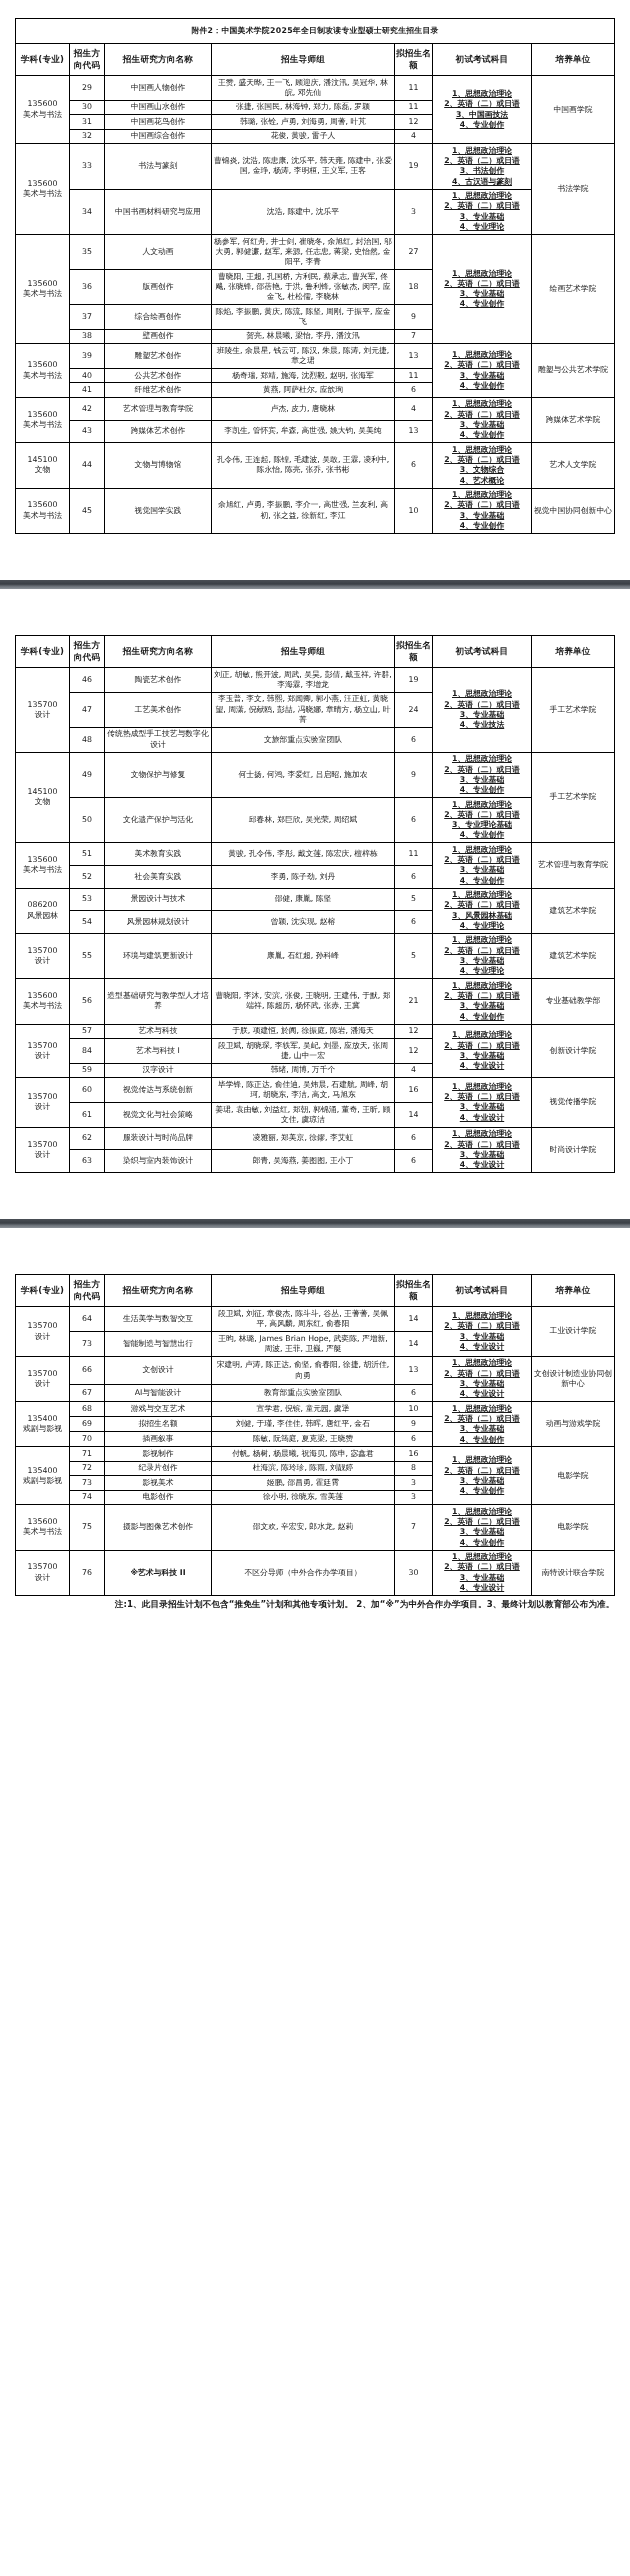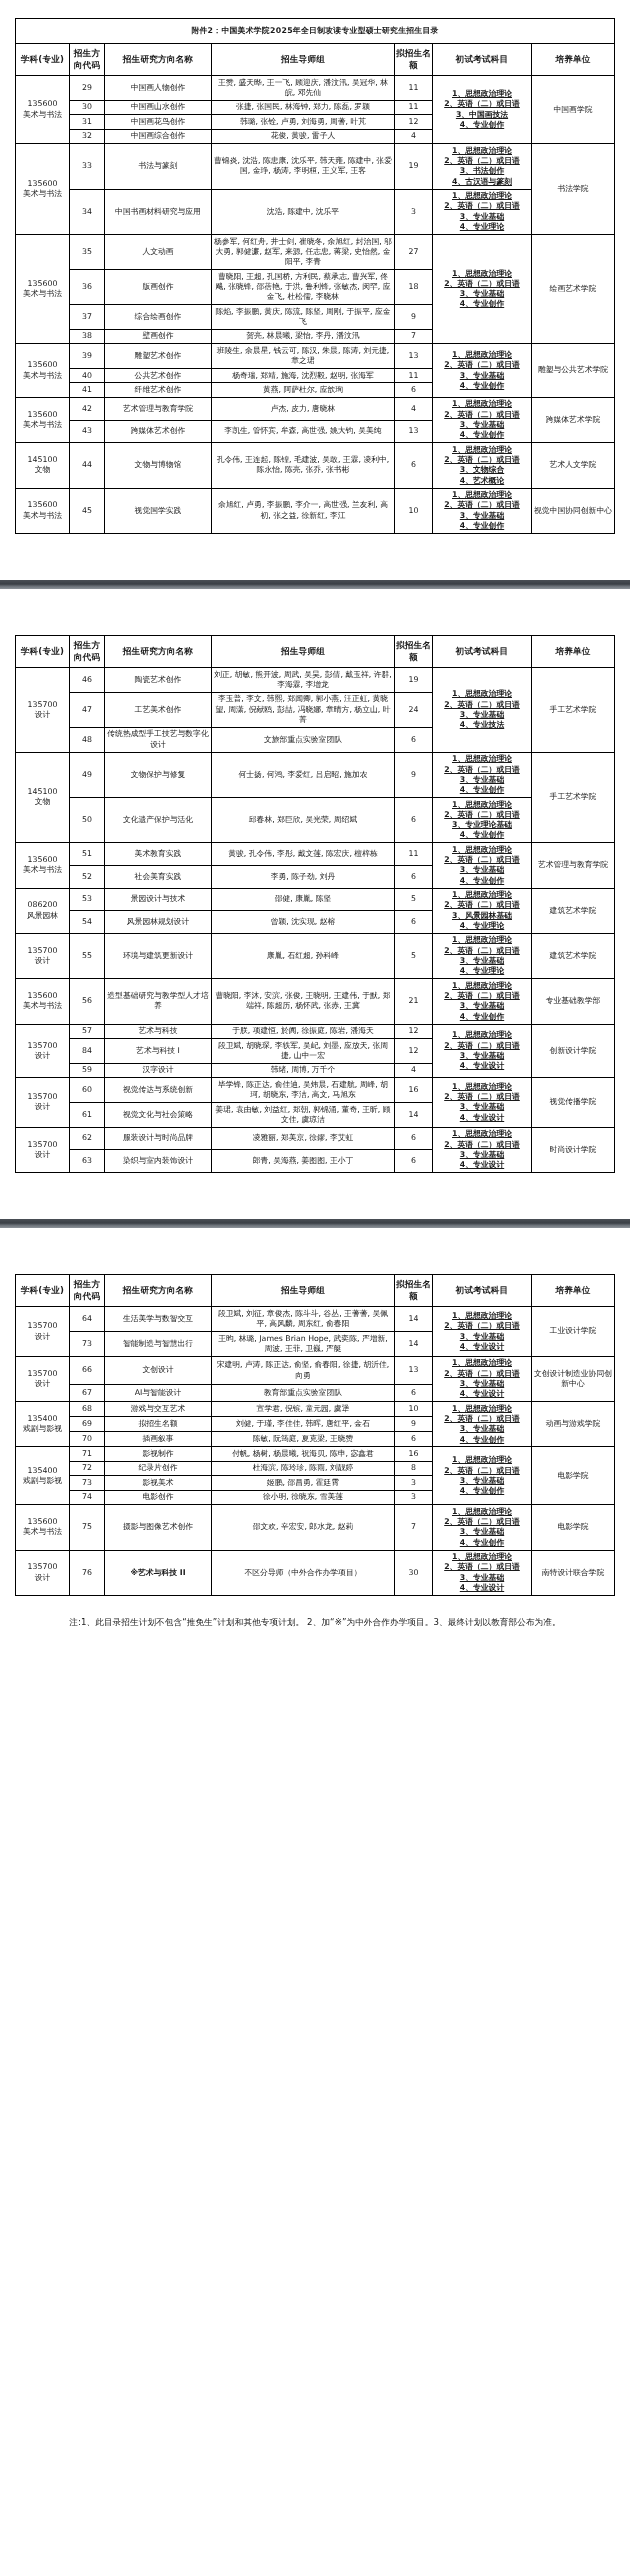--- a/index.html
+++ b/index.html
@@ -91,25 +91,25 @@
   col.c-exam{width:99px;}
   col.c-unit{width:83px;}
 
   .thickTop > td{border-top:1.6px solid #000 !important;}
   .thickBottom > td{border-bottom:1.6px solid #000 !important;}
   td.thickL{border-left:1.6px solid #000 !important;}
   td.thickR{border-right:1.6px solid #000 !important;}
 
   .note{
     width:599px;
-    margin:20px auto 0 auto;
+    margin:2px auto 0 auto;
     font-size:8.6px;
-    font-weight:normal;
+    font-weight:bold;
     line-height:1.55;
-    text-align:center;
+    text-align:right;
     letter-spacing:0.1px;
   }
 </style>
 </head>
 <body>
 
 <div id="root">
     <div class="page">
       <div class="page-inner">
         <table class="cat">

